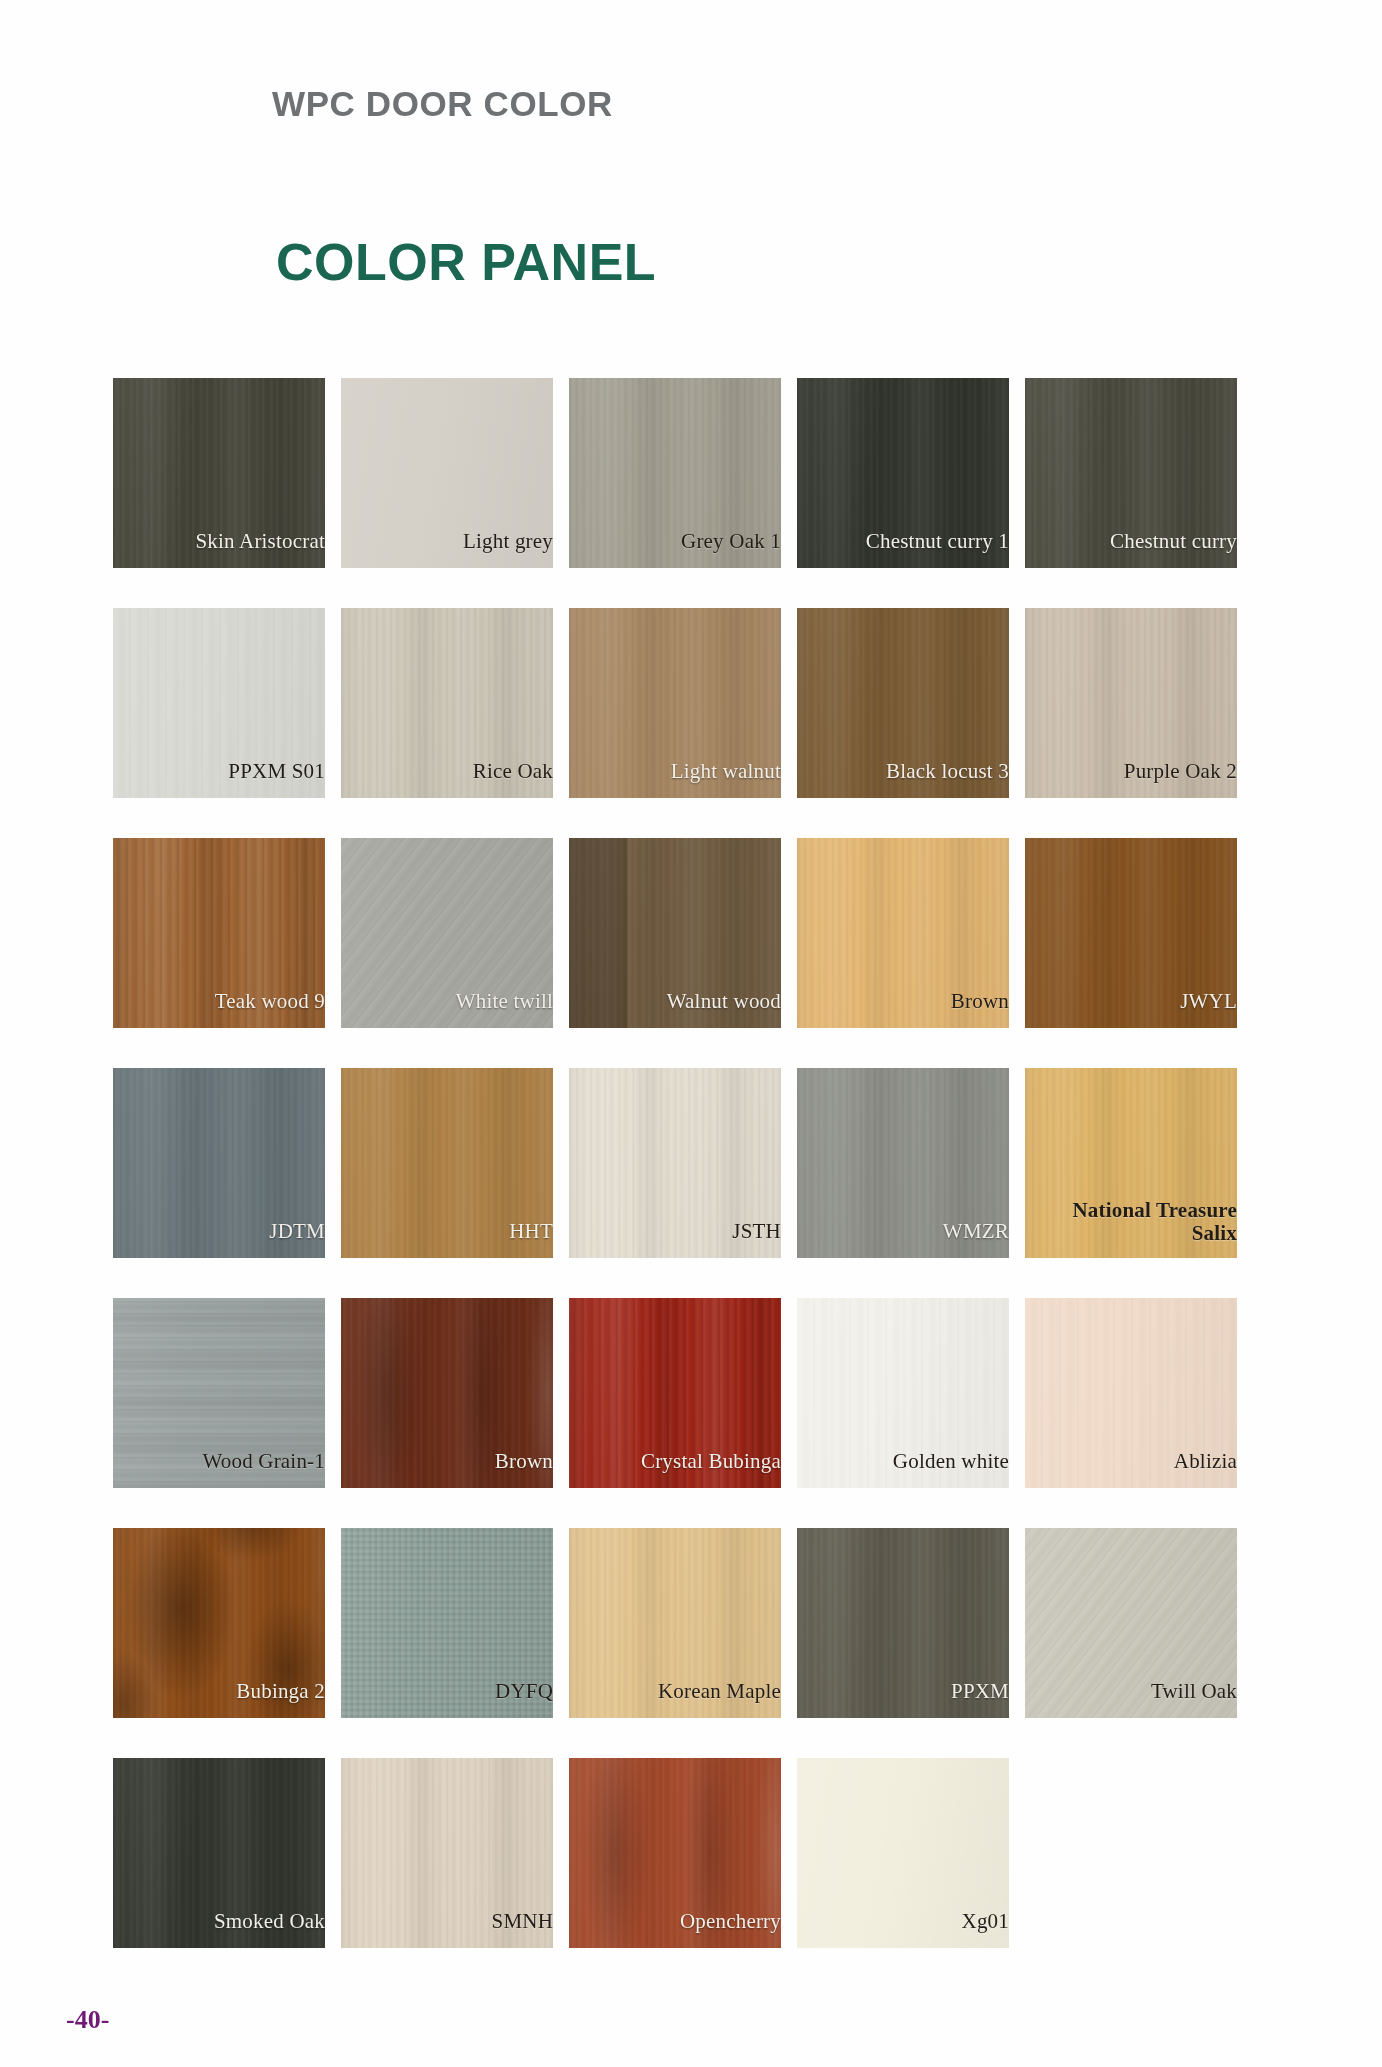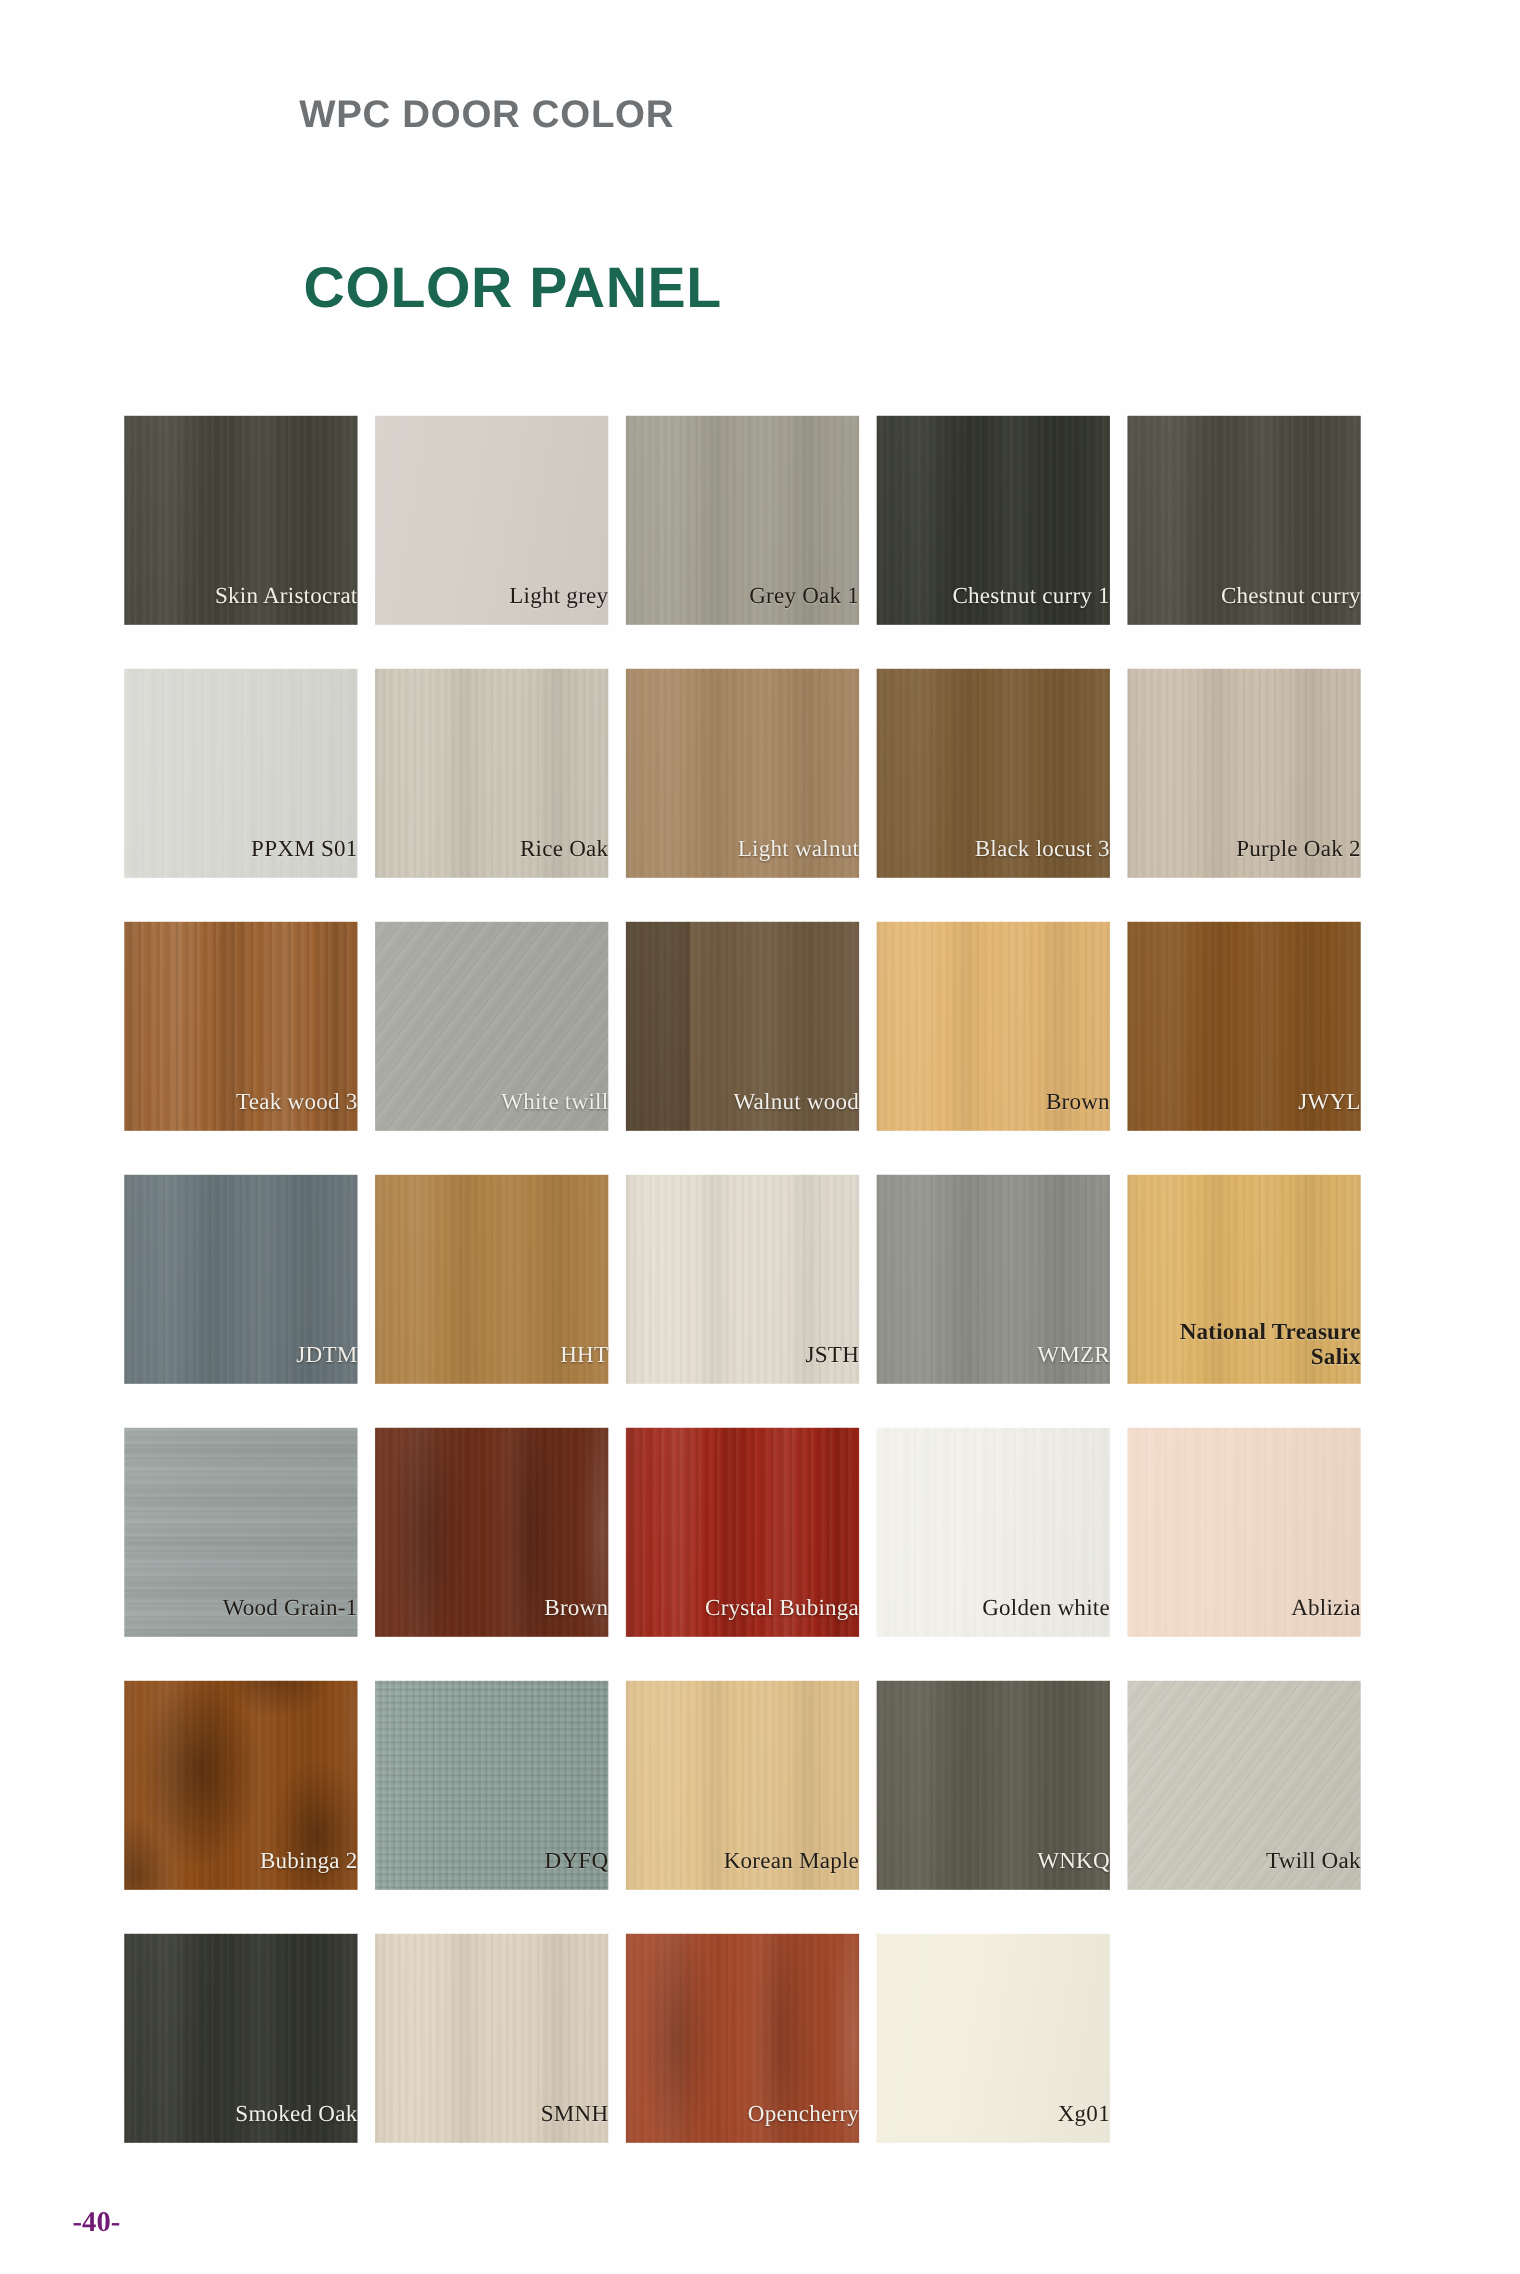--- a/index.html
+++ b/index.html
@@ -312,21 +312,21 @@
           <div class="grain-v"></div>
           <div class="sheen"></div>
         </div>
         <div class="swatch-label lbl-dark">Purple Oak 2</div>
       </div>
       <div class="swatch">
         <div class="swatch-surface" style="background-color:#9e6331">
           <div class="grain-v strong"></div>
           <div class="sheen"></div>
         </div>
-        <div class="swatch-label lbl-light">Teak wood 3</div>
+        <div class="swatch-label lbl-light">Teak wood 9</div>
       </div>
       <div class="swatch">
         <div class="swatch-surface" style="background-color:#a8a9a2">
           <div class="grain-d"></div>
           <div class="sheen"></div>
         </div>
         <div class="swatch-label lbl-light">White twill</div>
       </div>
       <div class="swatch">
         <div class="swatch-surface" style="background-color:#6b553a">
@@ -441,21 +441,21 @@
           <div class="grain-v"></div>
           <div class="sheen"></div>
         </div>
         <div class="swatch-label lbl-dark">Korean Maple</div>
       </div>
       <div class="swatch">
         <div class="swatch-surface" style="background-color:#5e5b4e">
           <div class="grain-v"></div>
           <div class="sheen"></div>
         </div>
-        <div class="swatch-label lbl-light">WNKQ</div>
+        <div class="swatch-label lbl-light">PPXM</div>
       </div>
       <div class="swatch">
         <div class="swatch-surface" style="background-color:#cbc8bc">
           <div class="grain-d"></div>
           <div class="sheen"></div>
         </div>
         <div class="swatch-label lbl-dark">Twill Oak</div>
       </div>
       <div class="swatch">
         <div class="swatch-surface" style="background-color:#33362e">

